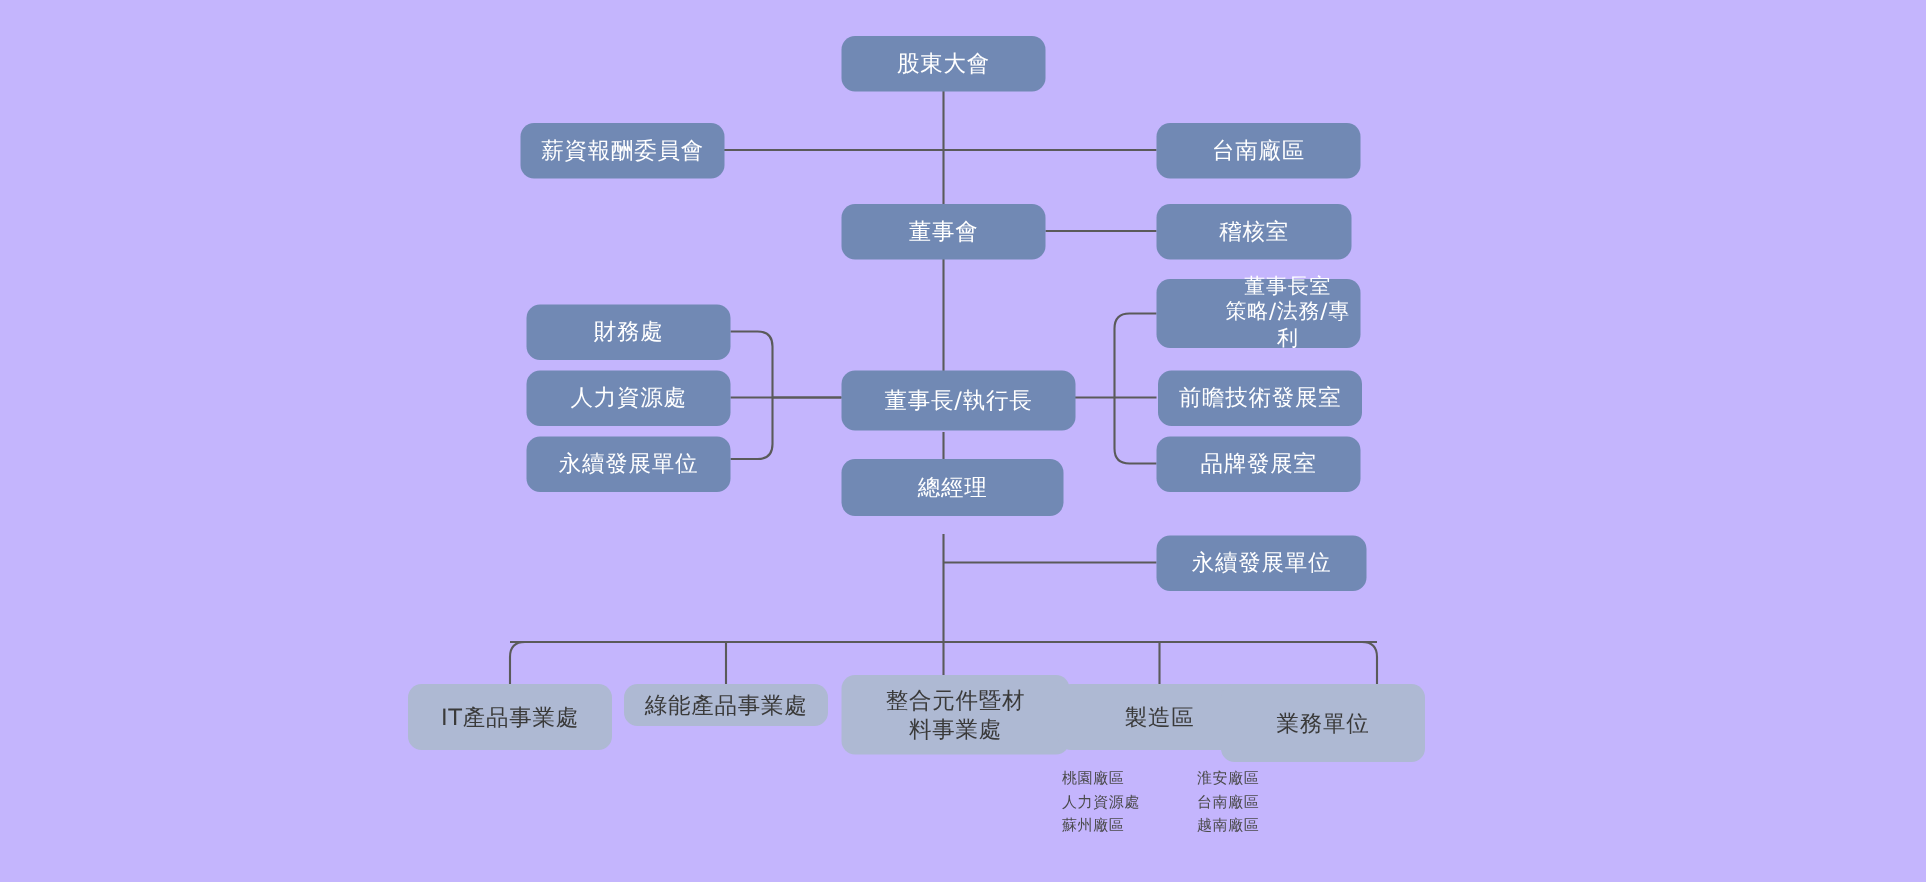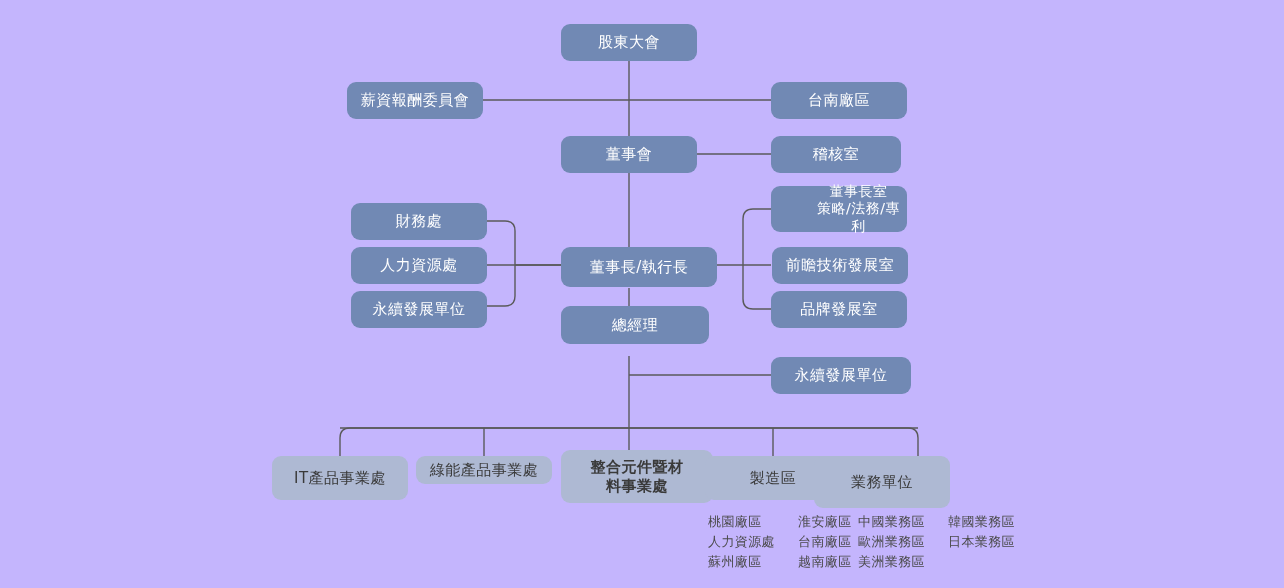--- a/index.html
+++ b/index.html
@@ -48,21 +48,21 @@
     font-size: 15px;
   }
   
   .node.secondary {
     background: #aeb9d3;
     color: #3a3a3a;
     font-size: 15px;
   }
   .sublist {
     position: absolute;
-    font-size: 13px;
+    font-size: 10px;
     color: #4a4a4a;
     line-height: 1.55;
     letter-spacing: 0.4px;
     z-index: 2;
     white-space: nowrap;
   }
   .sublist .row {
     display: flex;
     gap: 12px;
   }
@@ -164,21 +164,21 @@
   </div>
 
   <div class="node secondary" style="left:272px; top:456px; width:136px; height:44px;align-items:center;">
     <span class="lbl">IT產品事業處</span>
   </div>
 
   <div class="node secondary" style="left:416px; top:456px; width:136px; height:28px;">
     <span class="lbl">綠能產品事業處</span>
   </div>
 
-  <div class="node secondary" style="left:561px; top:450px; width:152px; height:53px;font-weight:bold;">
+  <div class="node secondary" style="left:561px; top:450px; width:152px; height:53px;">
     <span class="lbl">整合元件暨材
 料事業處</span>
   </div>
 
   <div class="node secondary" style="left:705px; top:456px; width:136px; height:44px;">
     <span class="lbl">製造區</span>
   </div>
 
   <div class="node secondary" style="left:814px; top:456px; width:136px; height:52px;text-align:right;">
     <span class="lbl">業務單位</span>
@@ -192,28 +192,14 @@
     <div class="row">
       <span class="cell">人力資源處</span>
       <span class="cell">台南廠區</span>
     </div>
     <div class="row">
       <span class="cell">蘇州廠區</span>
       <span class="cell">越南廠區</span>
     </div>
   </div>
 
-  <div class="sublist" style="left:858px; top:512px;">
-    <div class="row">
-      <span class="cell">中國業務區</span>
-      <span class="cell">韓國業務區</span>
-    </div>
-    <div class="row">
-      <span class="cell">歐洲業務區</span>
-      <span class="cell">日本業務區</span>
-    </div>
-    <div class="row">
-      <span class="cell">美洲業務區</span>
-      <span class="cell"></span>
-    </div>
-  </div>
 
 </div>
 
 </body></html>

